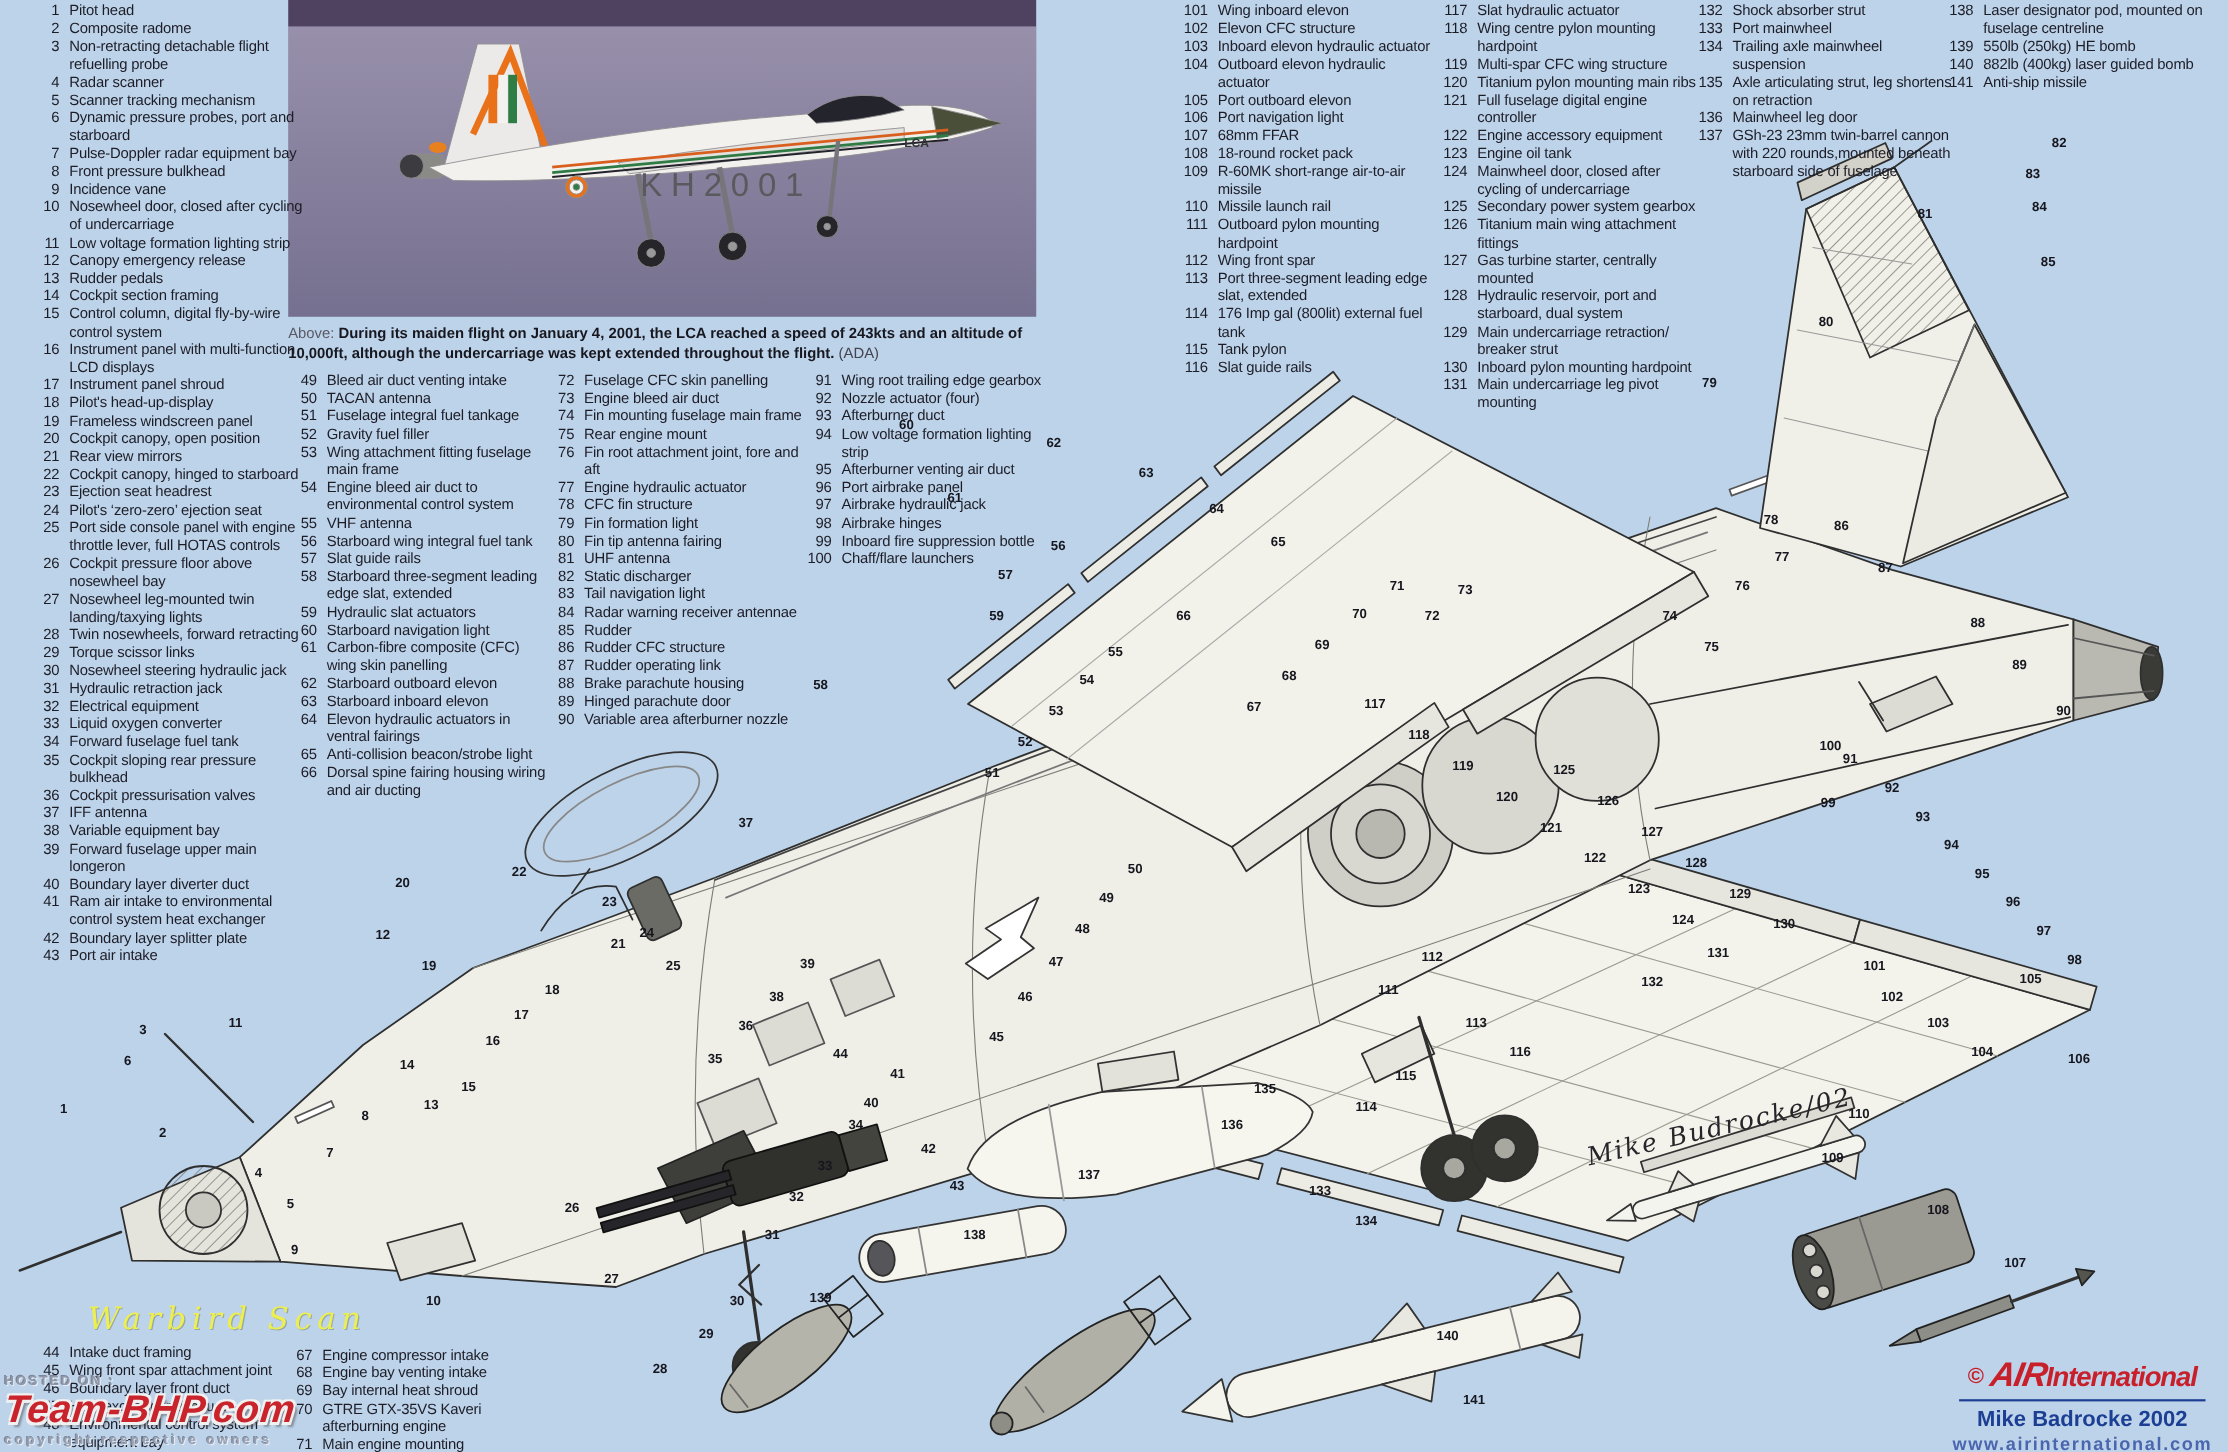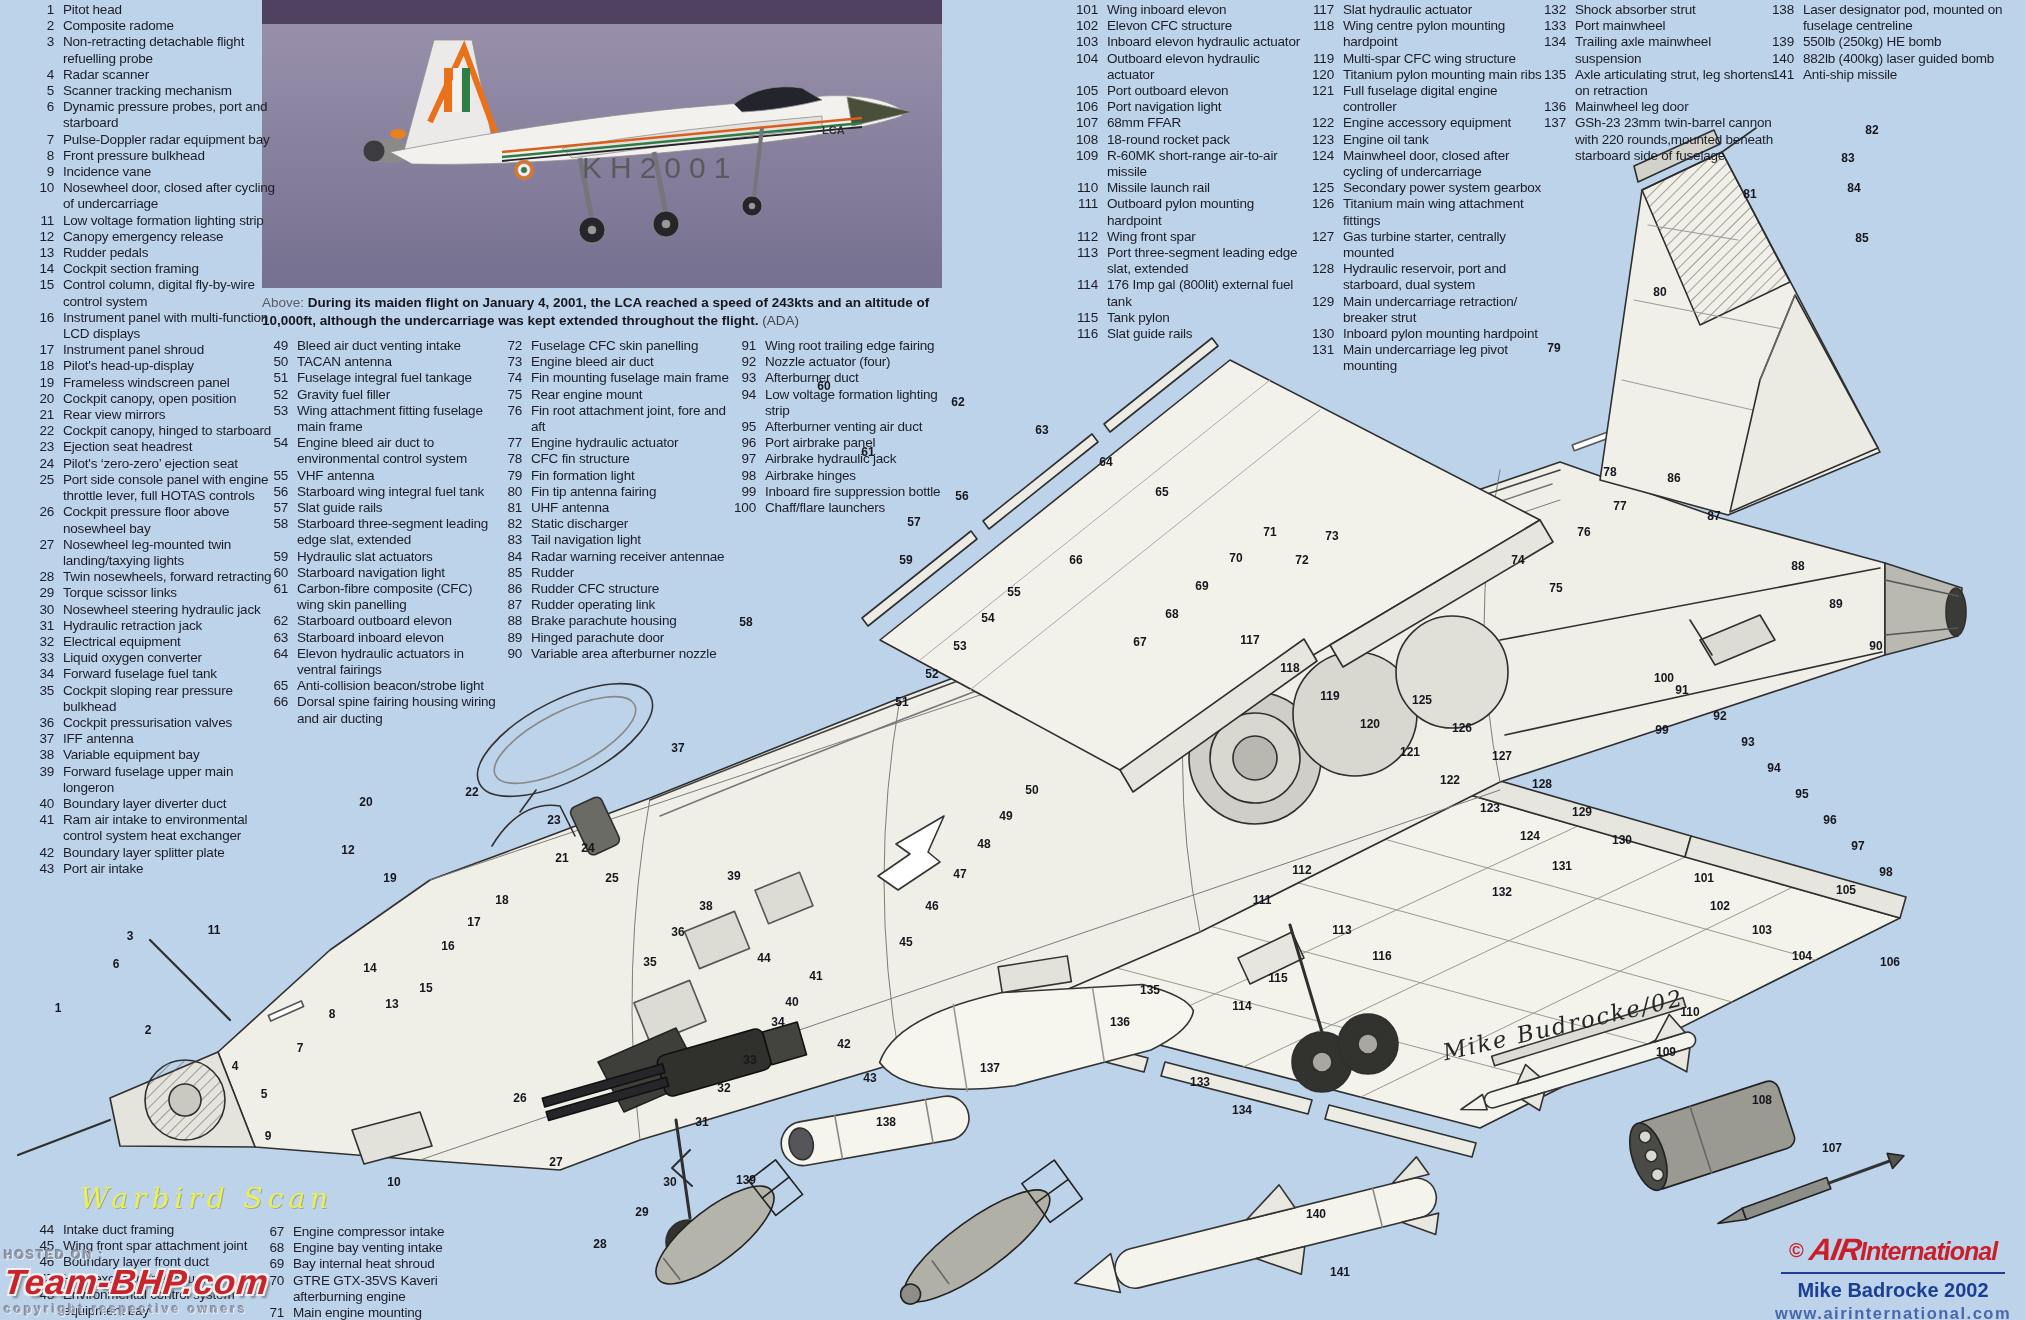--- a/index.html
+++ b/index.html
@@ -826,21 +826,21 @@
       <span class="plbl">Hinged parachute door</span>
     </div>
     <div class="prow">
       <span class="pnum">90</span>
       <span class="plbl">Variable area afterburner nozzle</span>
     </div>
   </div>
 <div id="colD" class="plist w3">
     <div class="prow">
       <span class="pnum">91</span>
-      <span class="plbl">Wing root trailing edge fairing</span>
+      <span class="plbl">Wing root trailing edge gearbox</span>
     </div>
     <div class="prow">
       <span class="pnum">92</span>
       <span class="plbl">Nozzle actuator (four)</span>
     </div>
     <div class="prow">
       <span class="pnum">93</span>
       <span class="plbl">Afterburner duct</span>
     </div>
     <div class="prow">

